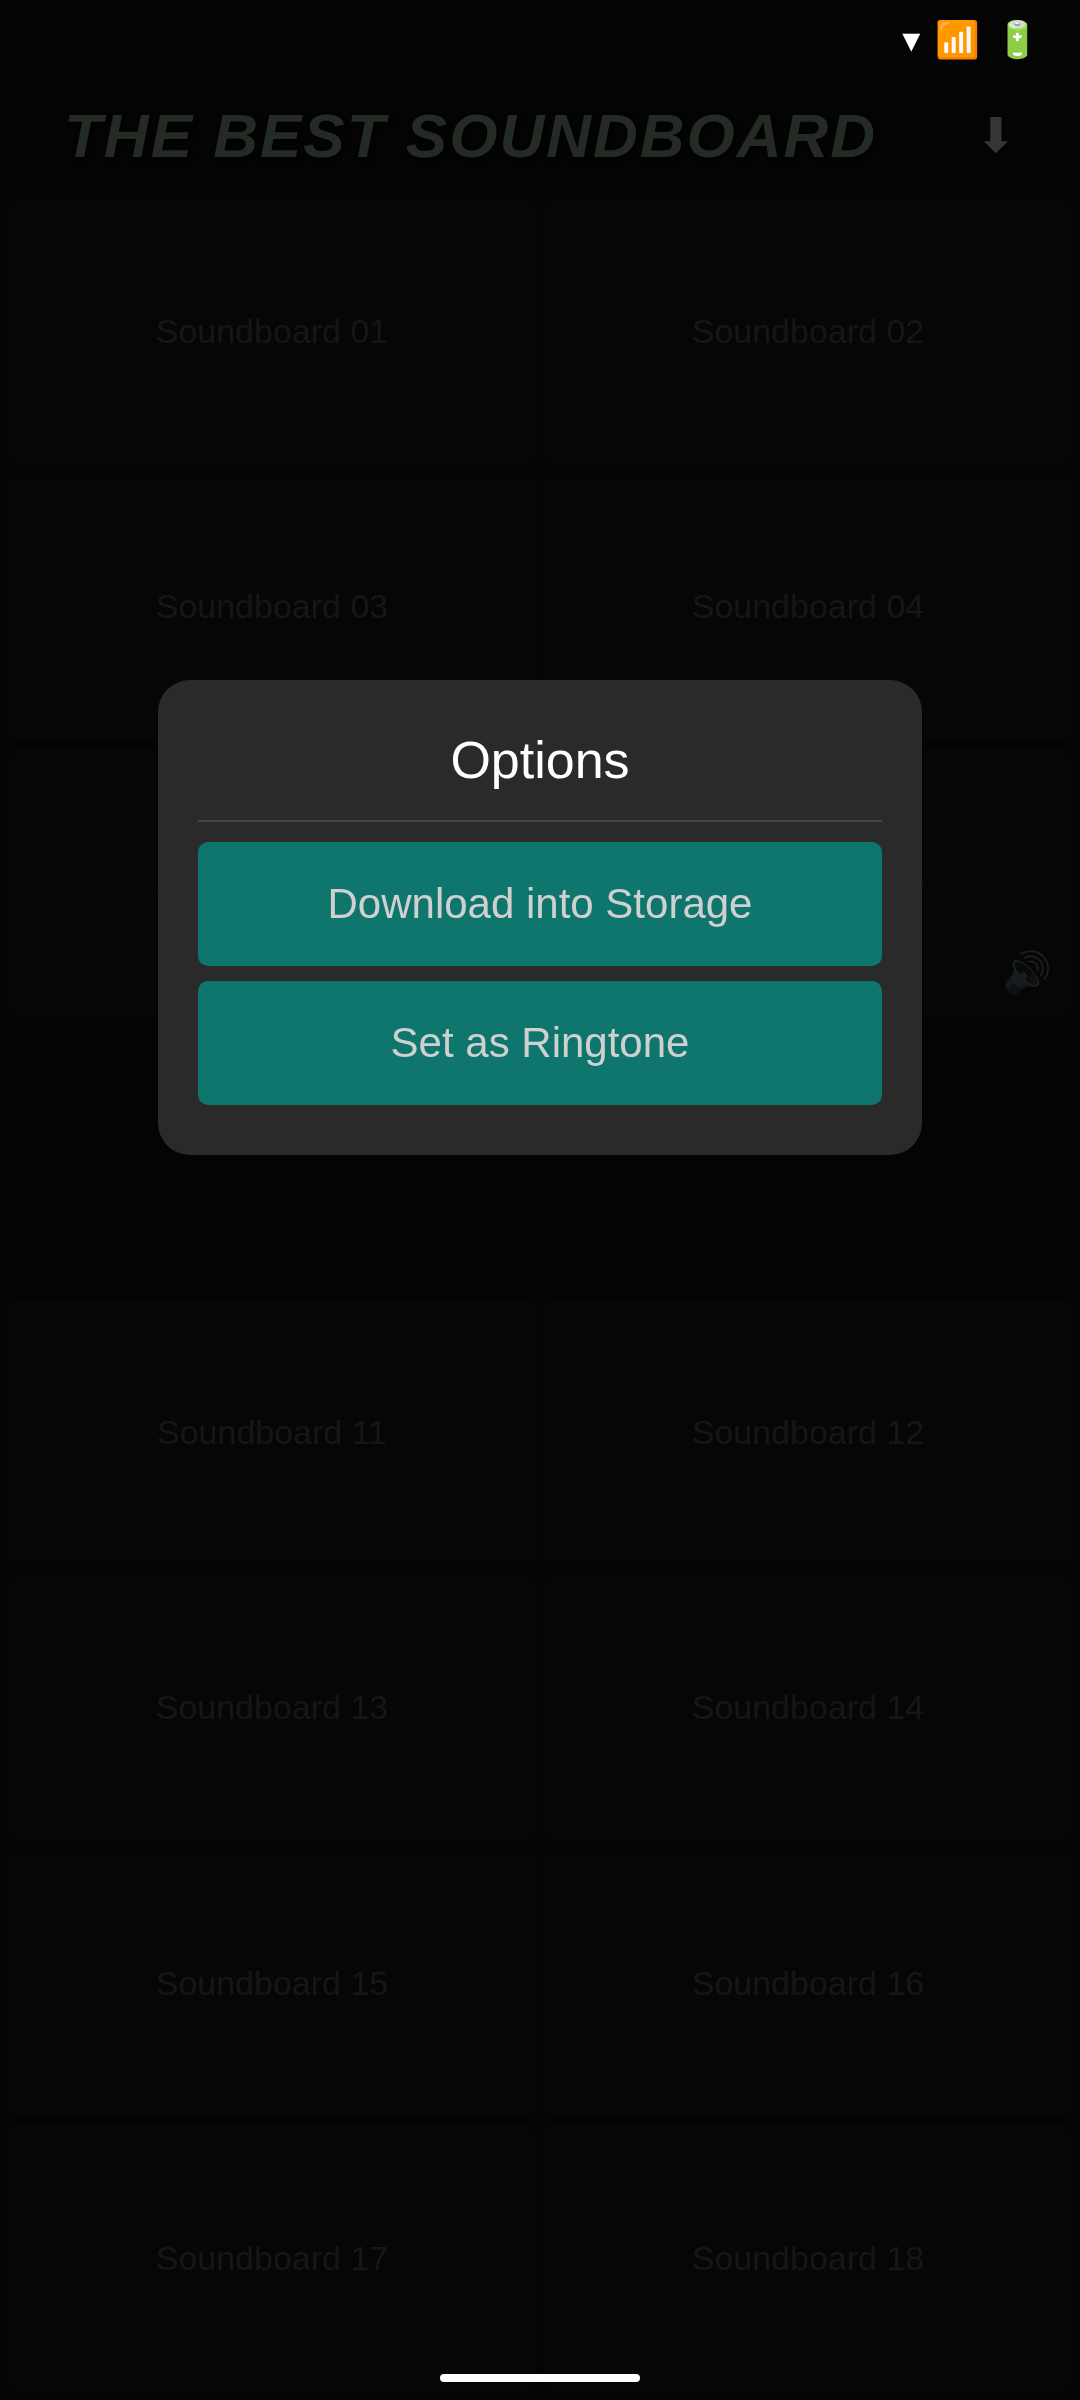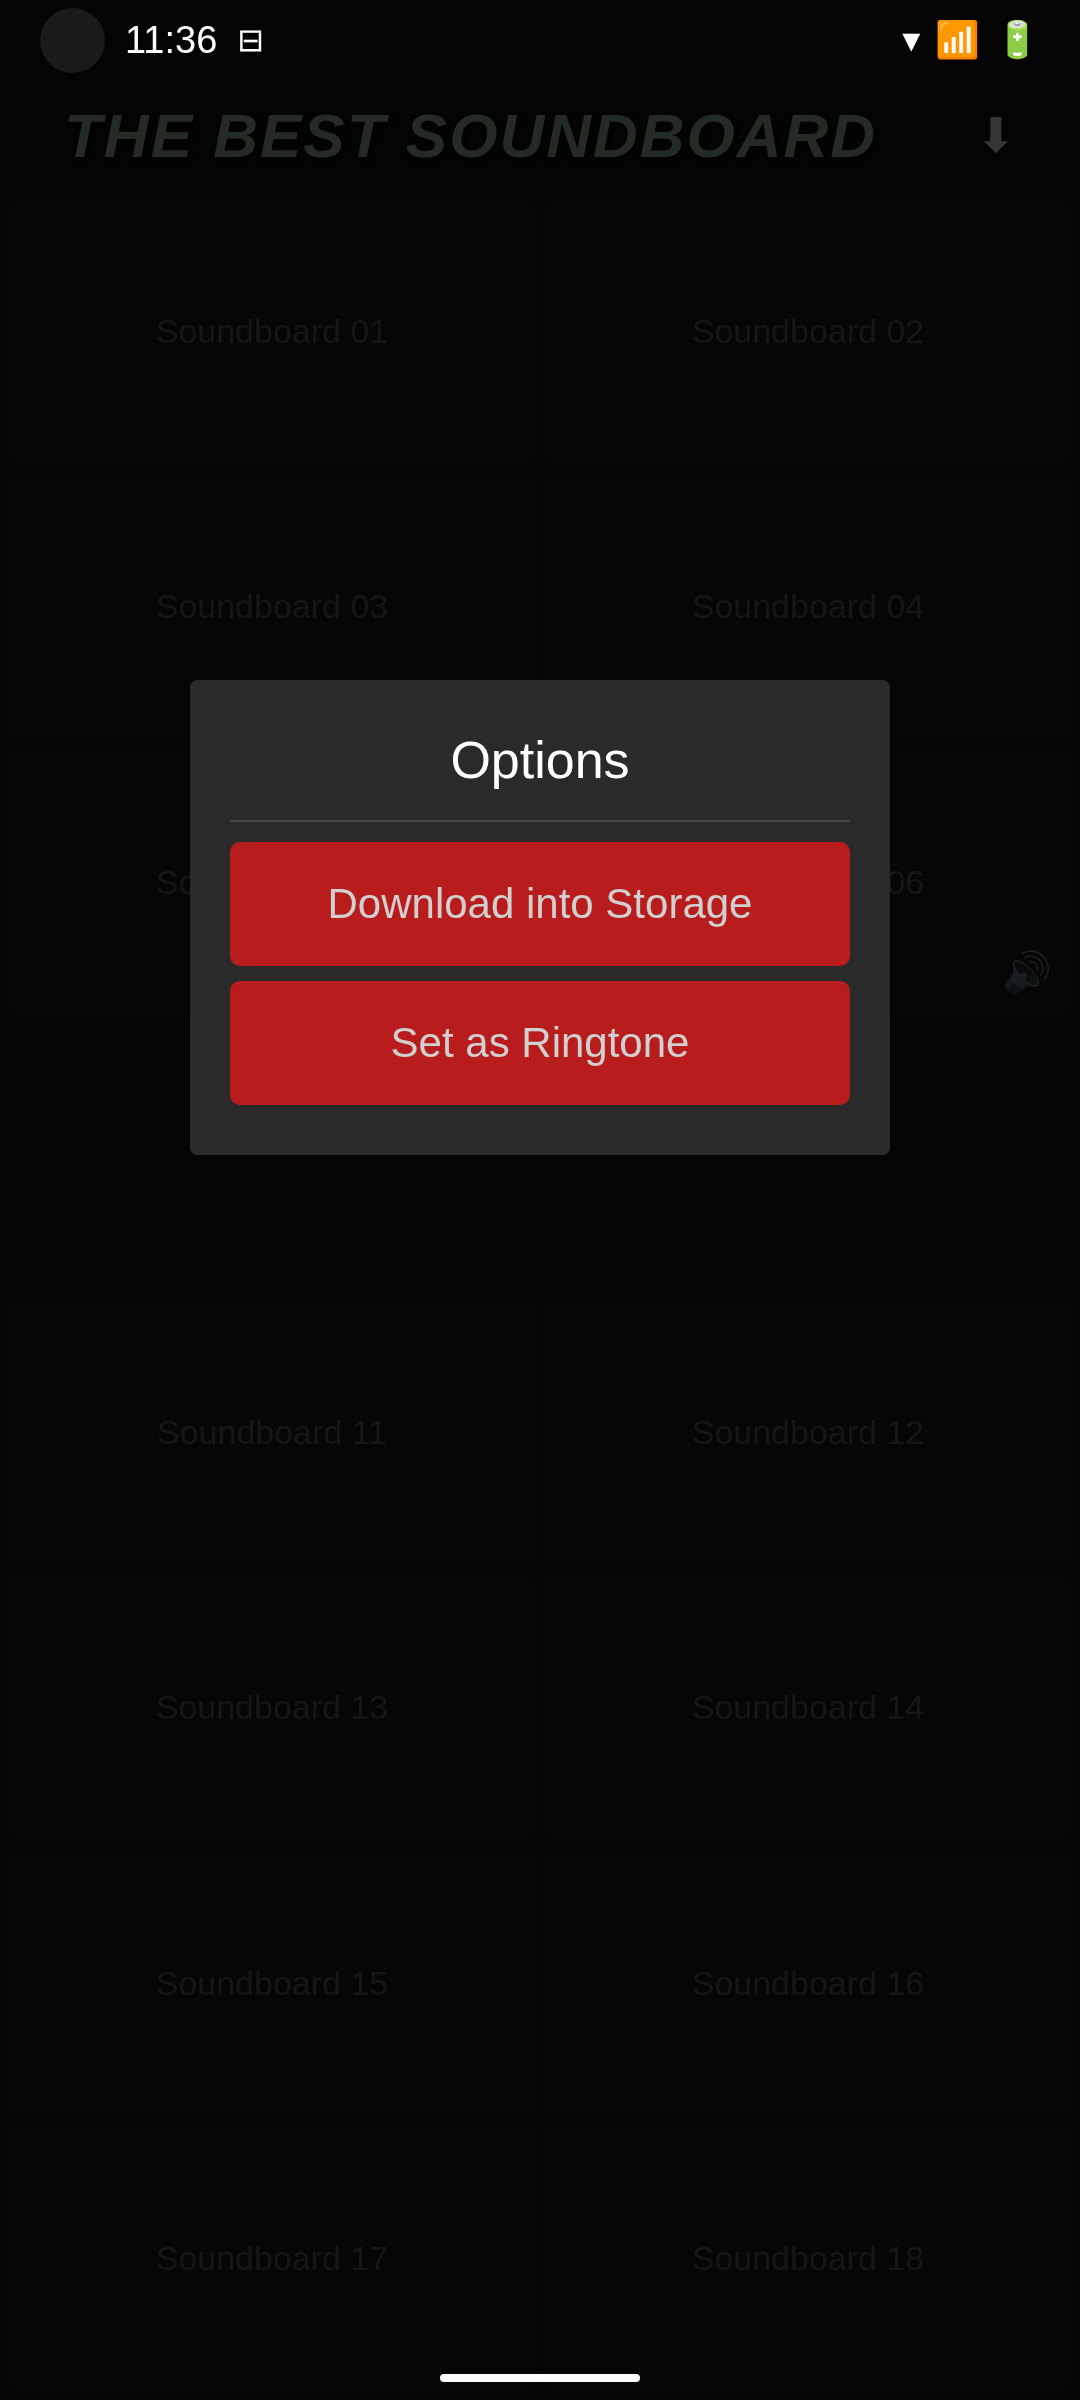--- a/index.html
+++ b/index.html
@@ -145,23 +145,23 @@
       background: rgba(0, 0, 0, 0.6);
       z-index: 50;
     }
 
     
     .options-modal {
       position: absolute;
       left: 50%;
       transform: translateX(-50%);
       top: 680px;
-      width: 700px;
+      width: 764px;
       background: #2a2a2a;
-      border-radius: 7px;
+      border-radius: 32px;
       padding: 50px 40px 50px;
       z-index: 200;
     }
 
     .options-title {
       color: #ffffff;
       font-size: 52px;
       font-weight: 400;
       text-align: center;
       margin-bottom: 30px;
@@ -170,21 +170,21 @@
     .options-divider {
       height: 2px;
       background: #444;
       margin-bottom: 20px;
     }
 
     .option-button {
       display: block;
       width: 100%;
       padding: 38px 20px;
-      background: #b91c1c;
+      background: #0f766e;
       border: none;
       border-radius: 10px;
       color: #d0d0d0;
       font-size: 42px;
       text-align: center;
       cursor: pointer;
       margin-bottom: 15px;
     }
 
     .option-button:last-child {
@@ -224,25 +224,20 @@
 
     
     .dimmed {
       opacity: 0.35;
     }
   </style>
 </head>
 <body>
 
 <div class="status-bar">
-  <div class="status-bar-left">
-    <div class="status-circle"></div>
-    <span class="status-time">11:36</span>
-    <span class="status-icon">⊟</span>
-  </div>
   <div class="status-bar-right">
     <span class="wifi-icon">▾</span>
     <span class="signal-icon">📶</span>
     <span class="battery-icon">🔋</span>
   </div>
 </div>
 
 <div class="header">
   <div class="app-title">THE BEST SOUNDBOARD</div>
   <div class="download-icon-header">⬇</div>

